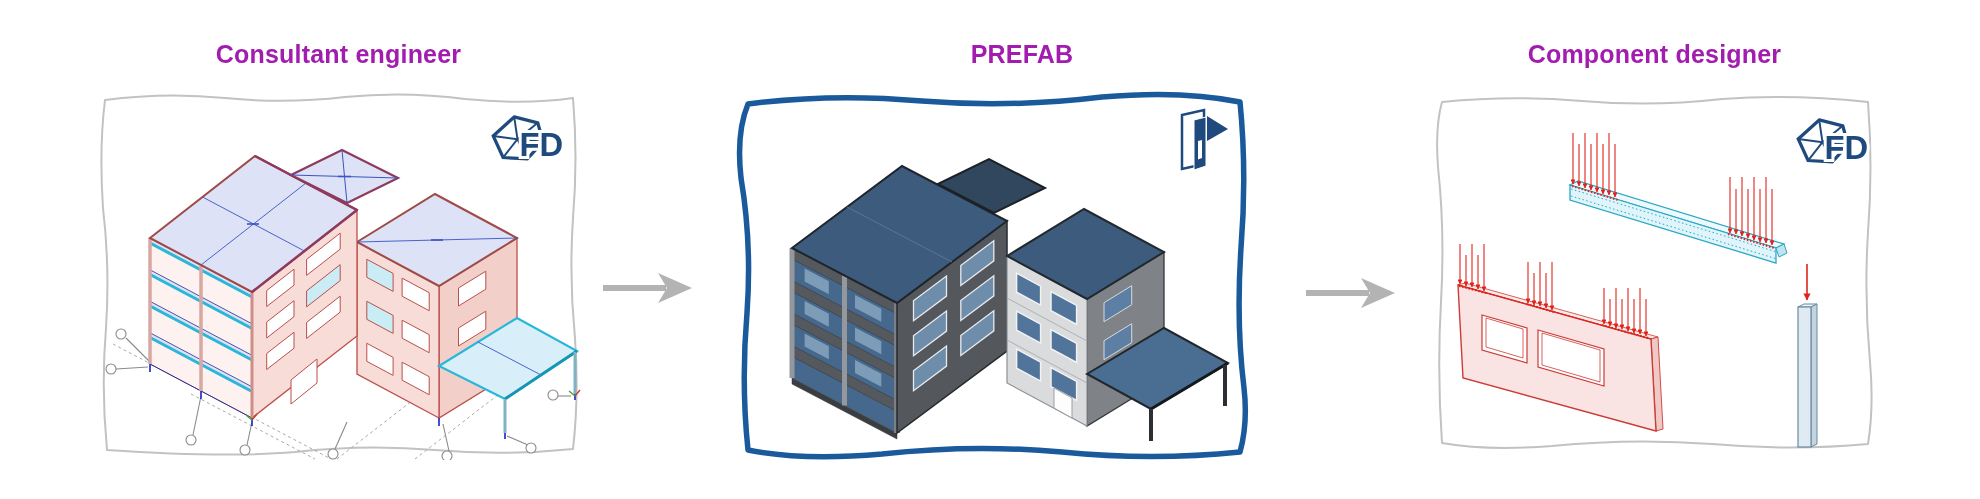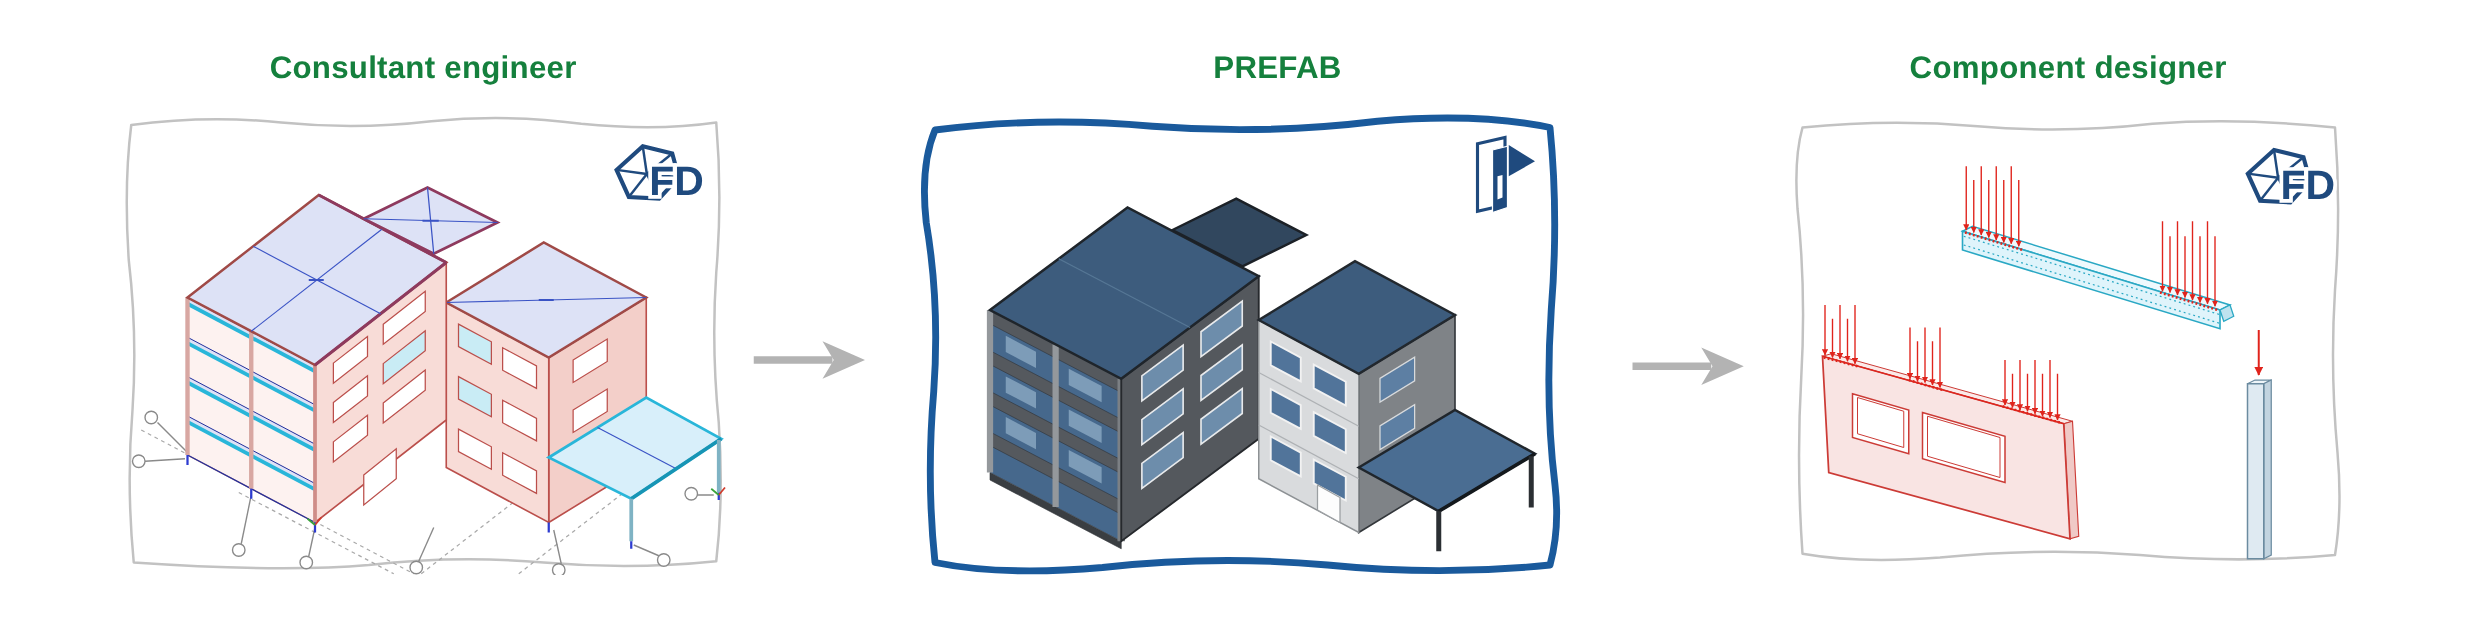--- a/index.html
+++ b/index.html
@@ -2,21 +2,21 @@
 <html><head>
 <meta charset="utf-8">
 <style>
   html,body{margin:0;padding:0;}
   body{
     width:1980px;height:499px;background:#ffffff;overflow:hidden;position:relative;
     font-family:"Liberation Sans", sans-serif;
   }
   .panel-title{
     position:absolute;top:38px;height:32px;line-height:32px;
-    text-align:center;font-size:25px;font-weight:700;color:#15803d;letter-spacing:0.2px;
+    text-align:center;font-size:25px;font-weight:700;color:#a21caf;letter-spacing:0.2px;
   }
   .panel{position:absolute;}
   .panel svg{position:absolute;left:0;top:0;}
   .sketch-border{fill:none;stroke-linecap:round;stroke-linejoin:round;}
   .border-gray{stroke:#c2c2c2;stroke-width:2;}
   .border-blue{stroke:#1a5a9c;stroke-width:5.5;}
   .arrow{position:absolute;}
   text.fd{font-family:"Liberation Sans",sans-serif;font-weight:bold;font-size:50px;
     fill:#1f4a7e;stroke:#ffffff;stroke-width:9px;paint-order:stroke;}
 </style>

